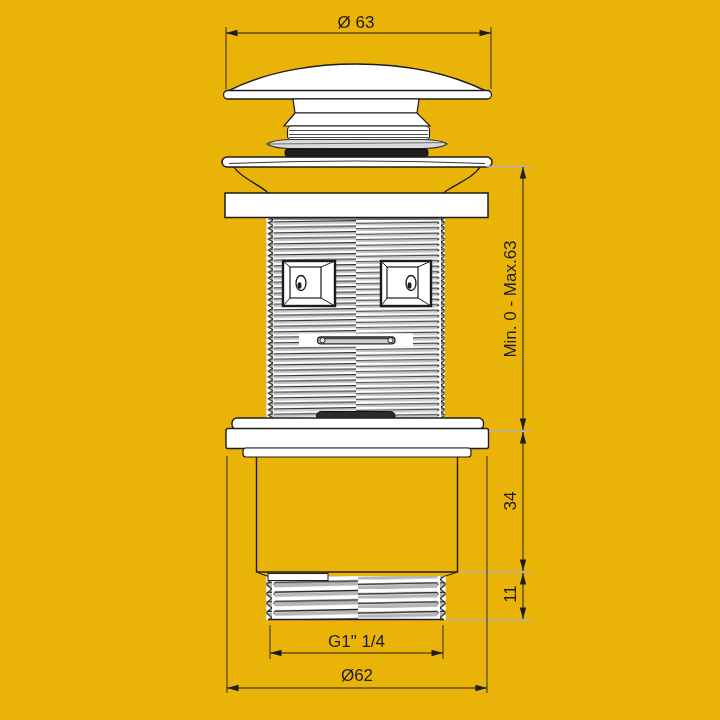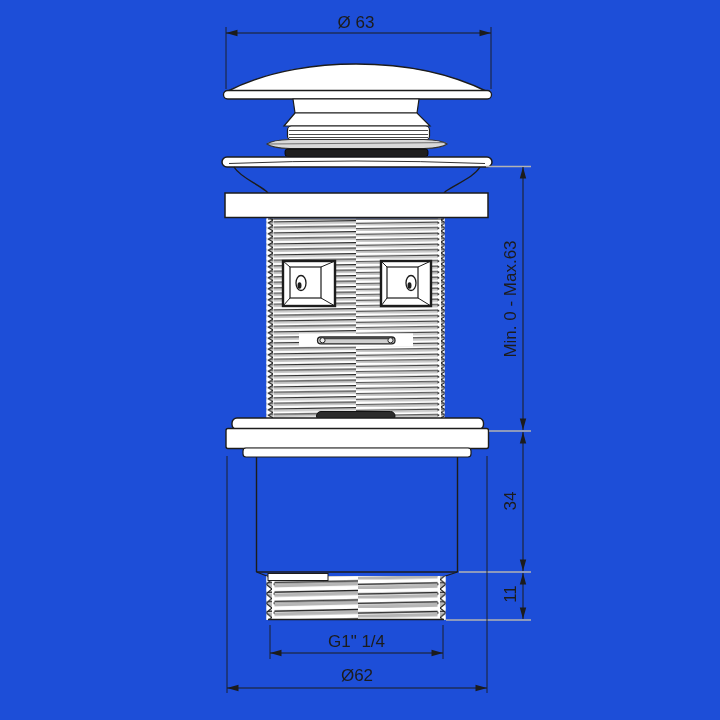--- a/index.html
+++ b/index.html
@@ -8,21 +8,21 @@
     background: #ffffff;
     width: 720px;
     height: 720px;
     overflow: hidden;
     font-family: "Liberation Sans", sans-serif;
   }
   .canvas {
     position: relative;
     width: 720px;
     height: 720px;
-    background: #1d4ed8;
+    background: #eab308;
   }
   svg { display: block; }
   text {
     font-family: "Liberation Sans", sans-serif;
     fill: #1c1c1c;
   }
   .dim-text { font-size: 17px; }
 </style>
 </head>
 <body>

